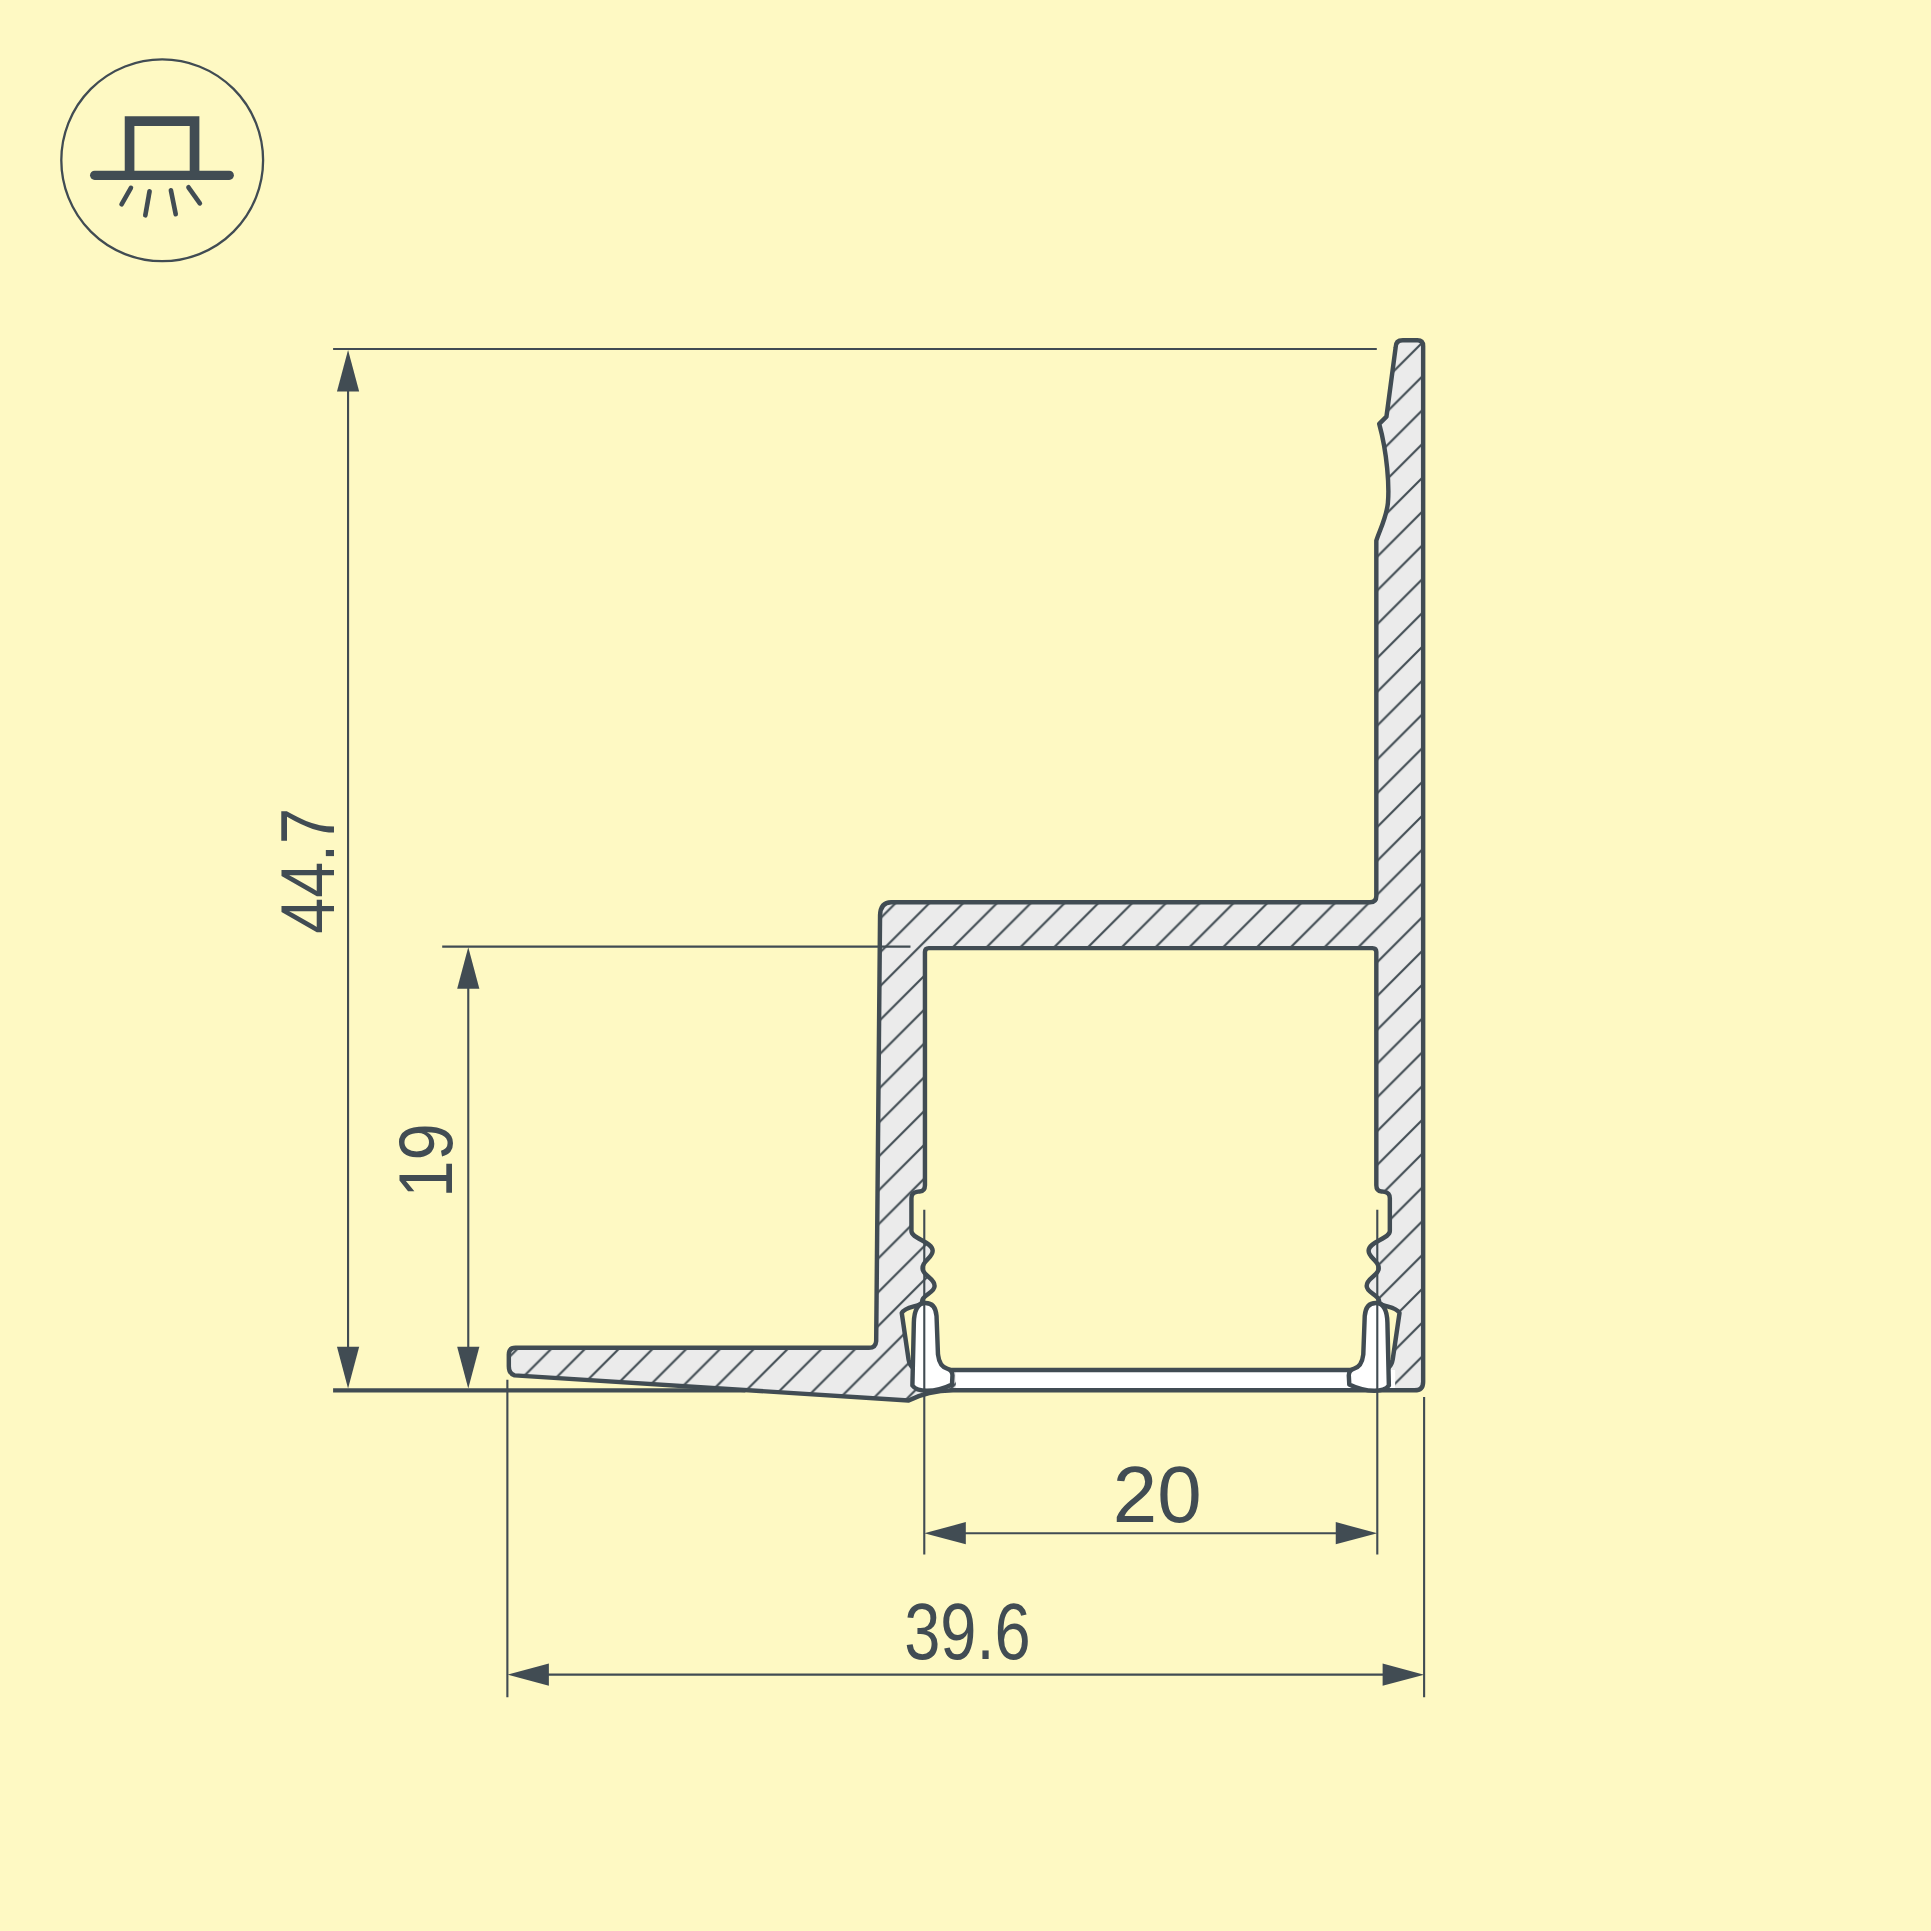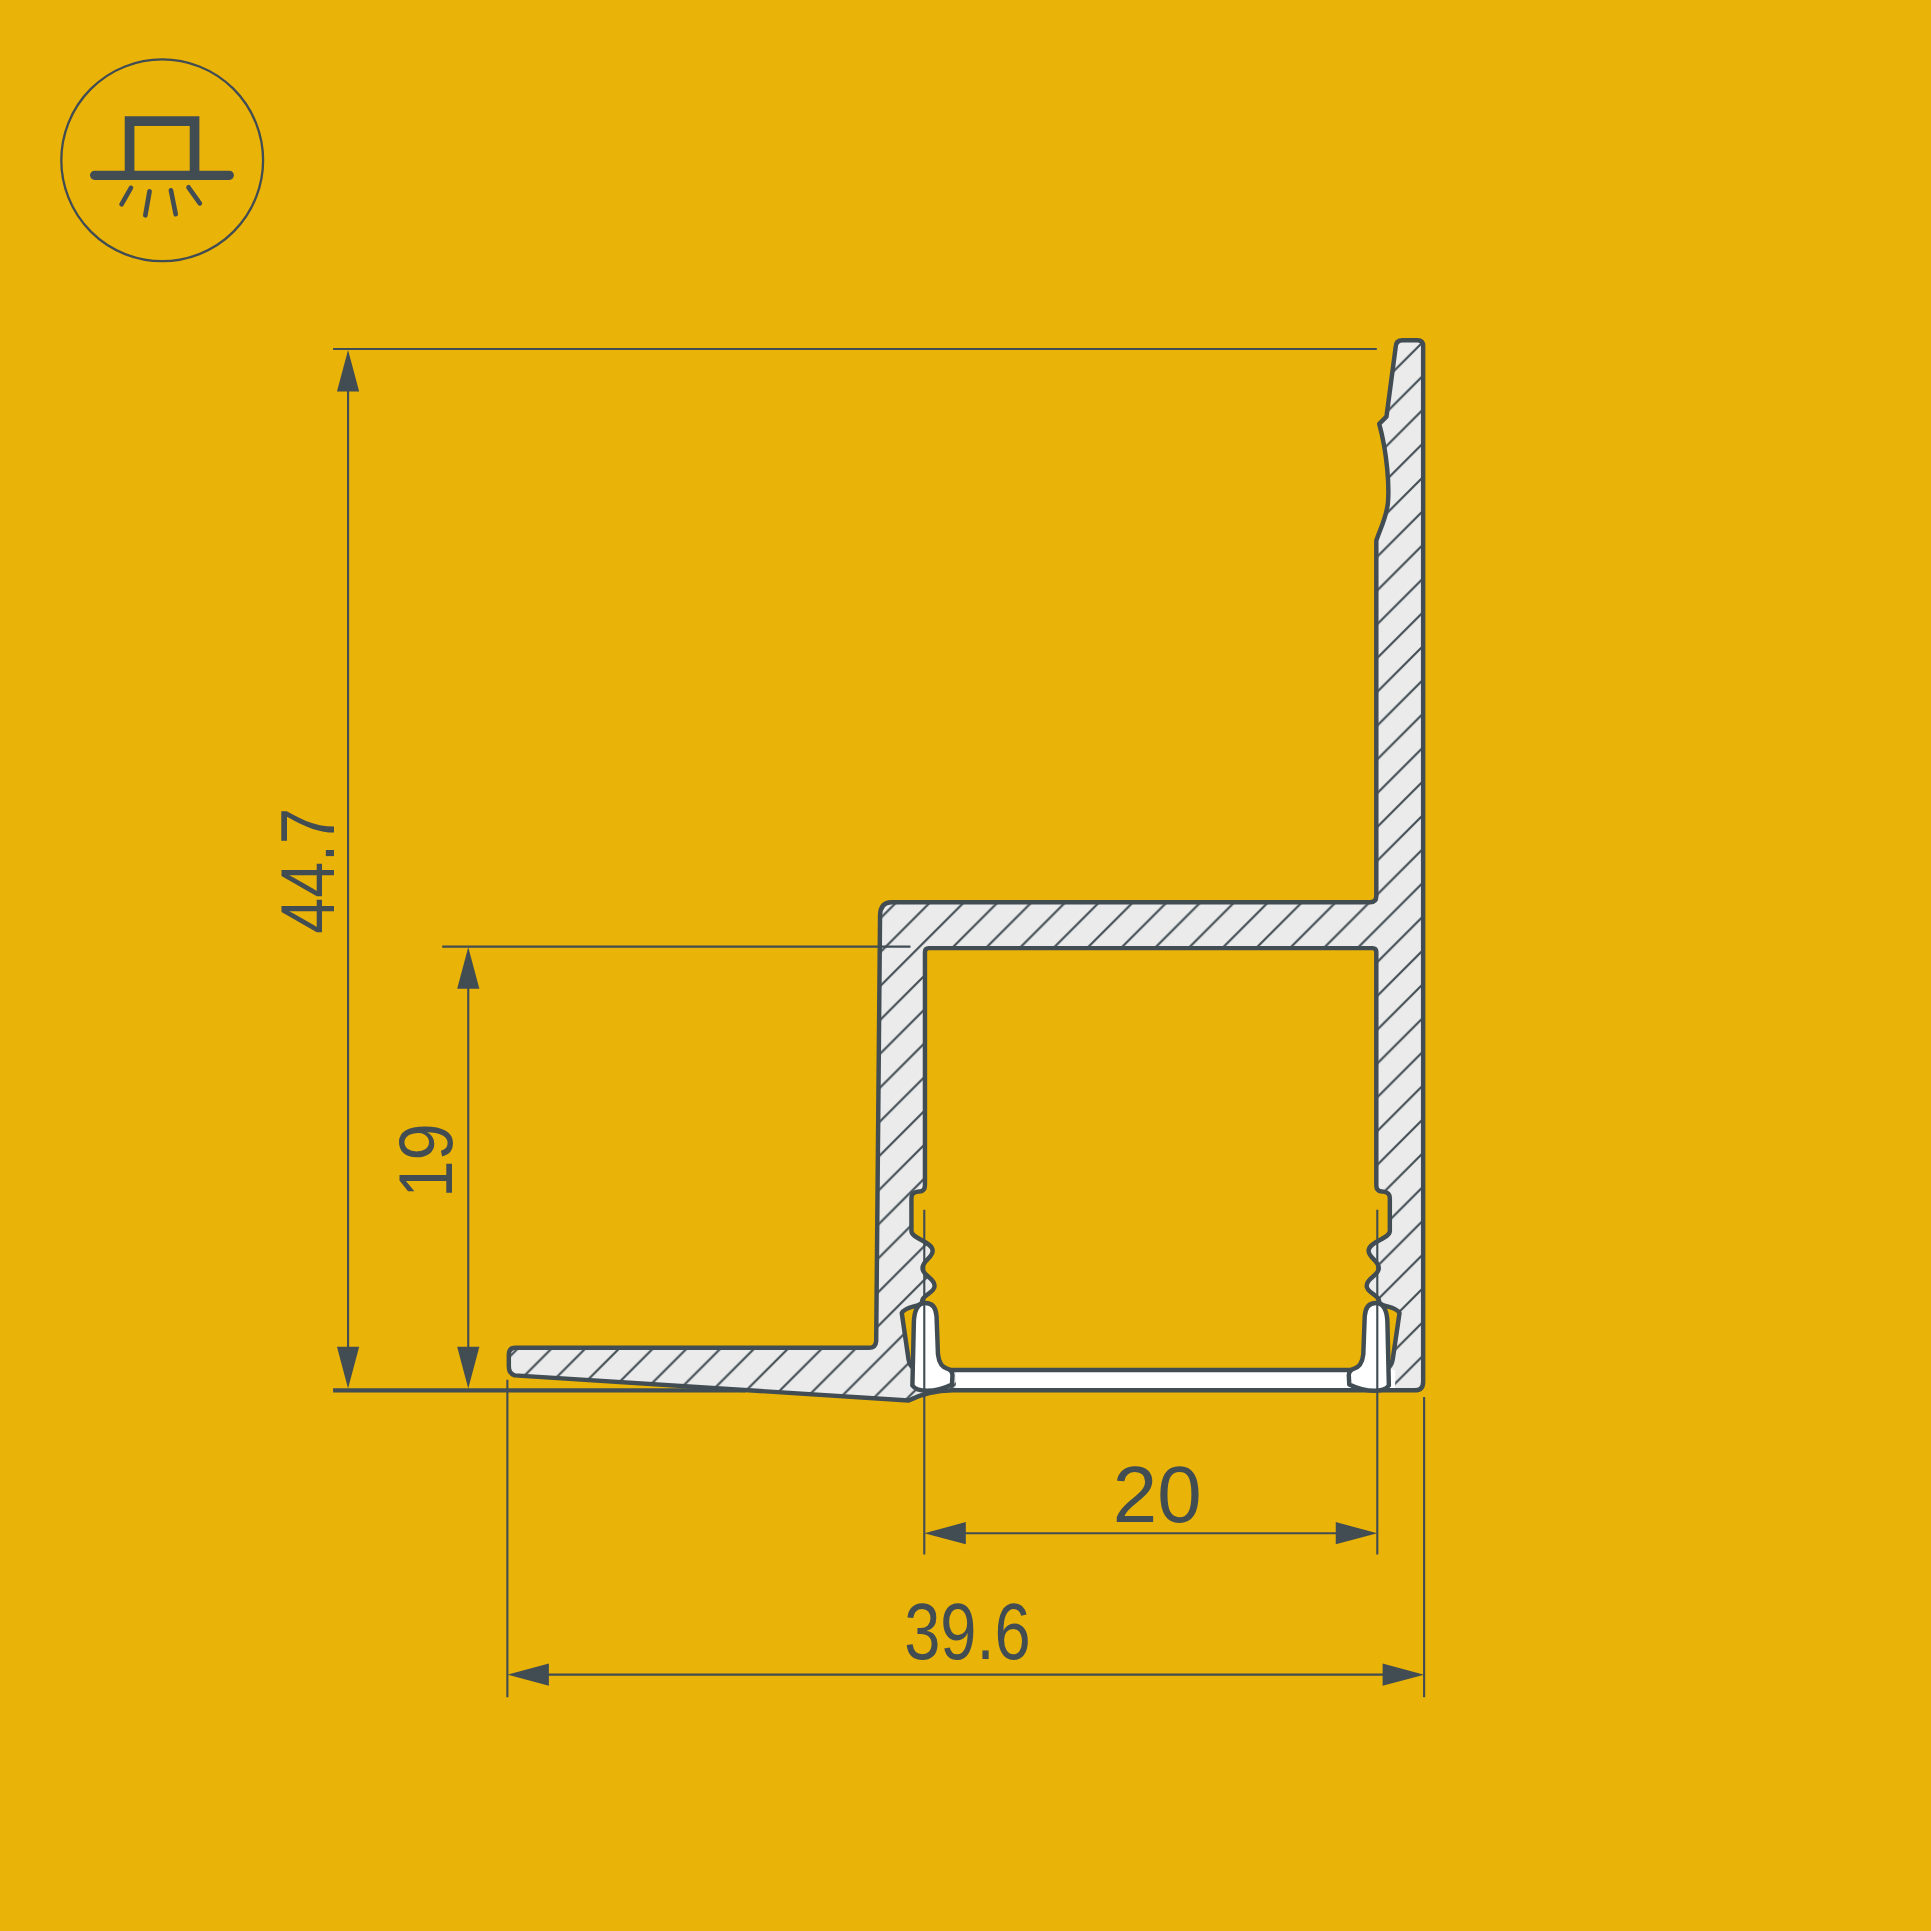--- a/index.html
+++ b/index.html
@@ -1,16 +1,16 @@
 <!DOCTYPE html>
 <html><head>
 <meta charset="utf-8">
 <style>
   html,body{margin:0;padding:0;background:#ffffff;}
-  #page{width:1931px;height:1931px;position:relative;background:#eab308;
+  #page{width:1931px;height:1931px;position:relative;background:#fef9c3;
         font-family:"Liberation Sans", sans-serif;}
   svg{position:absolute;left:0;top:0;}
   text{fill:#414c53;font-family:"Liberation Sans", sans-serif;}
 </style>
 </head>
 <body>
 <div id="page">
 <svg width="1931" height="1931" viewBox="0 0 2000 2000">
   <defs>
     <pattern id="hatch" patternUnits="userSpaceOnUse" width="35" height="35" patternTransform="translate(8,0)">

